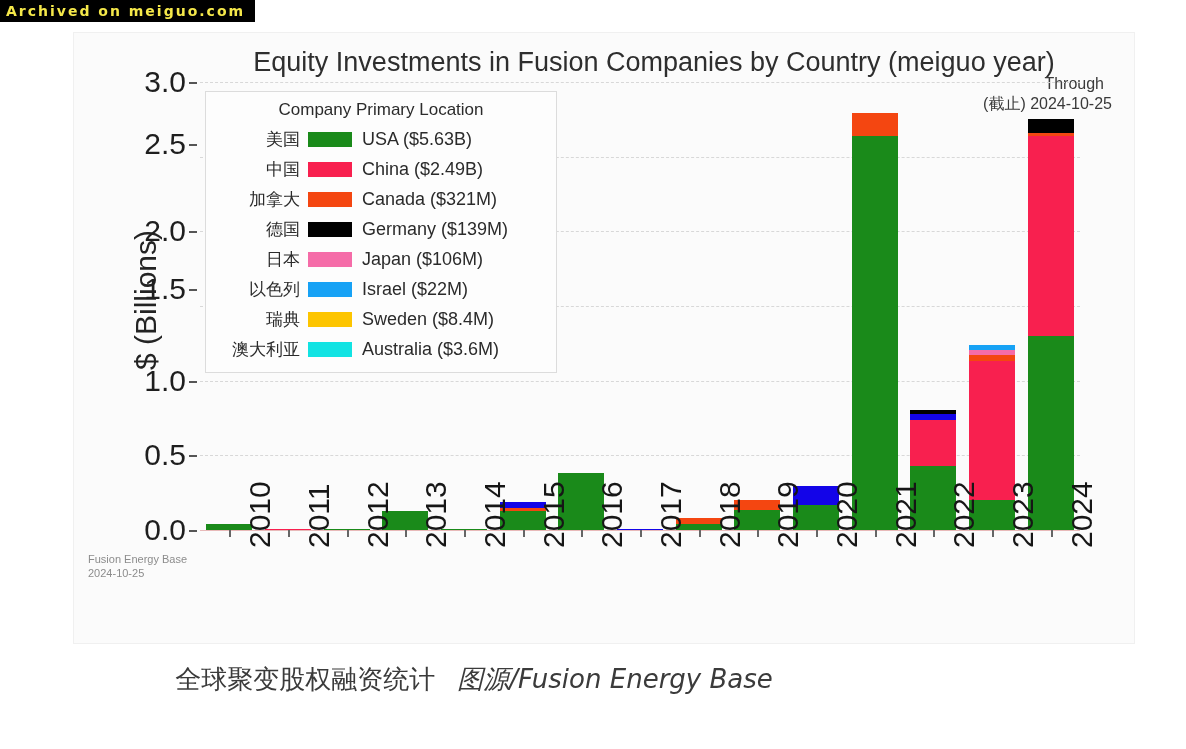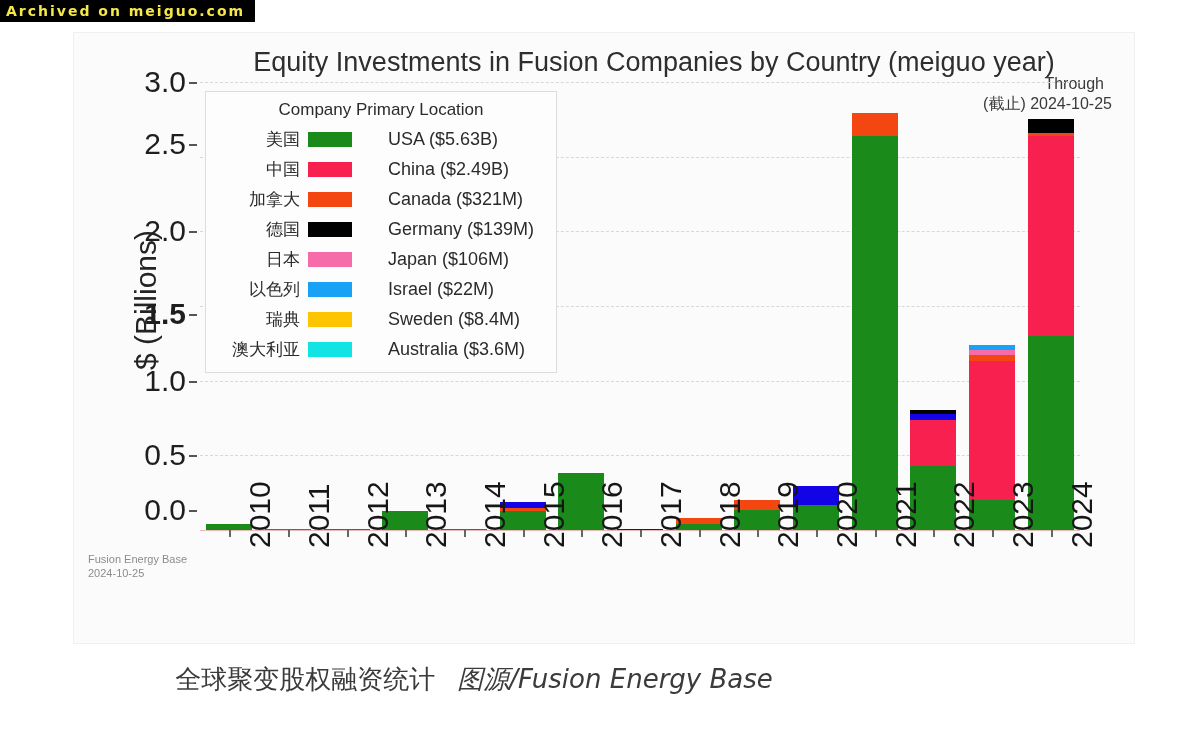--- a/index.html
+++ b/index.html
@@ -199,25 +199,24 @@
     color: #2b2b2b;
     font-family: "DejaVu Sans", sans-serif;
     white-space: nowrap;
   }
   .legend-swatch {
     width: 44px;
     height: 15px;
     flex: 0 0 auto;
   }
   .legend-en {
-    padding-left: 24px;
+    padding-left: 10px;
     font-size: 18px;
     color: #2b2b2b;
     white-space: nowrap;
-    margin-left: 12px;
   }
 
   
   #caption {
     position: absolute;
     left: 0;
     top: 662px;
     width: 948px;
     text-align: center;
     font-size: 26px;
@@ -256,24 +255,24 @@
         <div class="gridline" style="top: 149.333px;"></div>
         <div class="gridline" style="top: 224px;"></div>
         <div class="gridline" style="top: 298.667px;"></div>
         <div class="gridline" style="top: 373.333px;"></div>
         <div class="gridline baseline" style="top: 448px;"></div>
       </div>
     <div id="yticks">
         <div class="y-tick" style="top: 0px;">3.0</div>
         <div class="y-tick" style="top: 62px;">2.5</div>
         <div class="y-tick" style="top: 149.333px;">2.0</div>
-        <div class="y-tick" style="top: 232px; font-weight: bold;">1.5</div>
+        <div class="y-tick" style="top: 207px;">1.5</div>
         <div class="y-tick" style="top: 298.667px;">1.0</div>
         <div class="y-tick" style="top: 373.333px;">0.5</div>
-        <div class="y-tick" style="top: 428px;">0.0</div>
+        <div class="y-tick" style="top: 448px;">0.0</div>
       </div>
     <div id="bars">
         <div class="bar-col" style="left: 6.33333px;">
           <div class="seg" style="background: rgb(26, 138, 26); height: 6.42133px;"></div>
         </div>
         <div class="bar-col" style="left: 65px;">
           <div class="seg" style="background: rgb(248, 32, 79); height: 1.5px;"></div>
         </div>
         <div class="bar-col" style="left: 123.667px;">
           <div class="seg" style="background: rgb(26, 138, 26); height: 1.5px;"></div>

